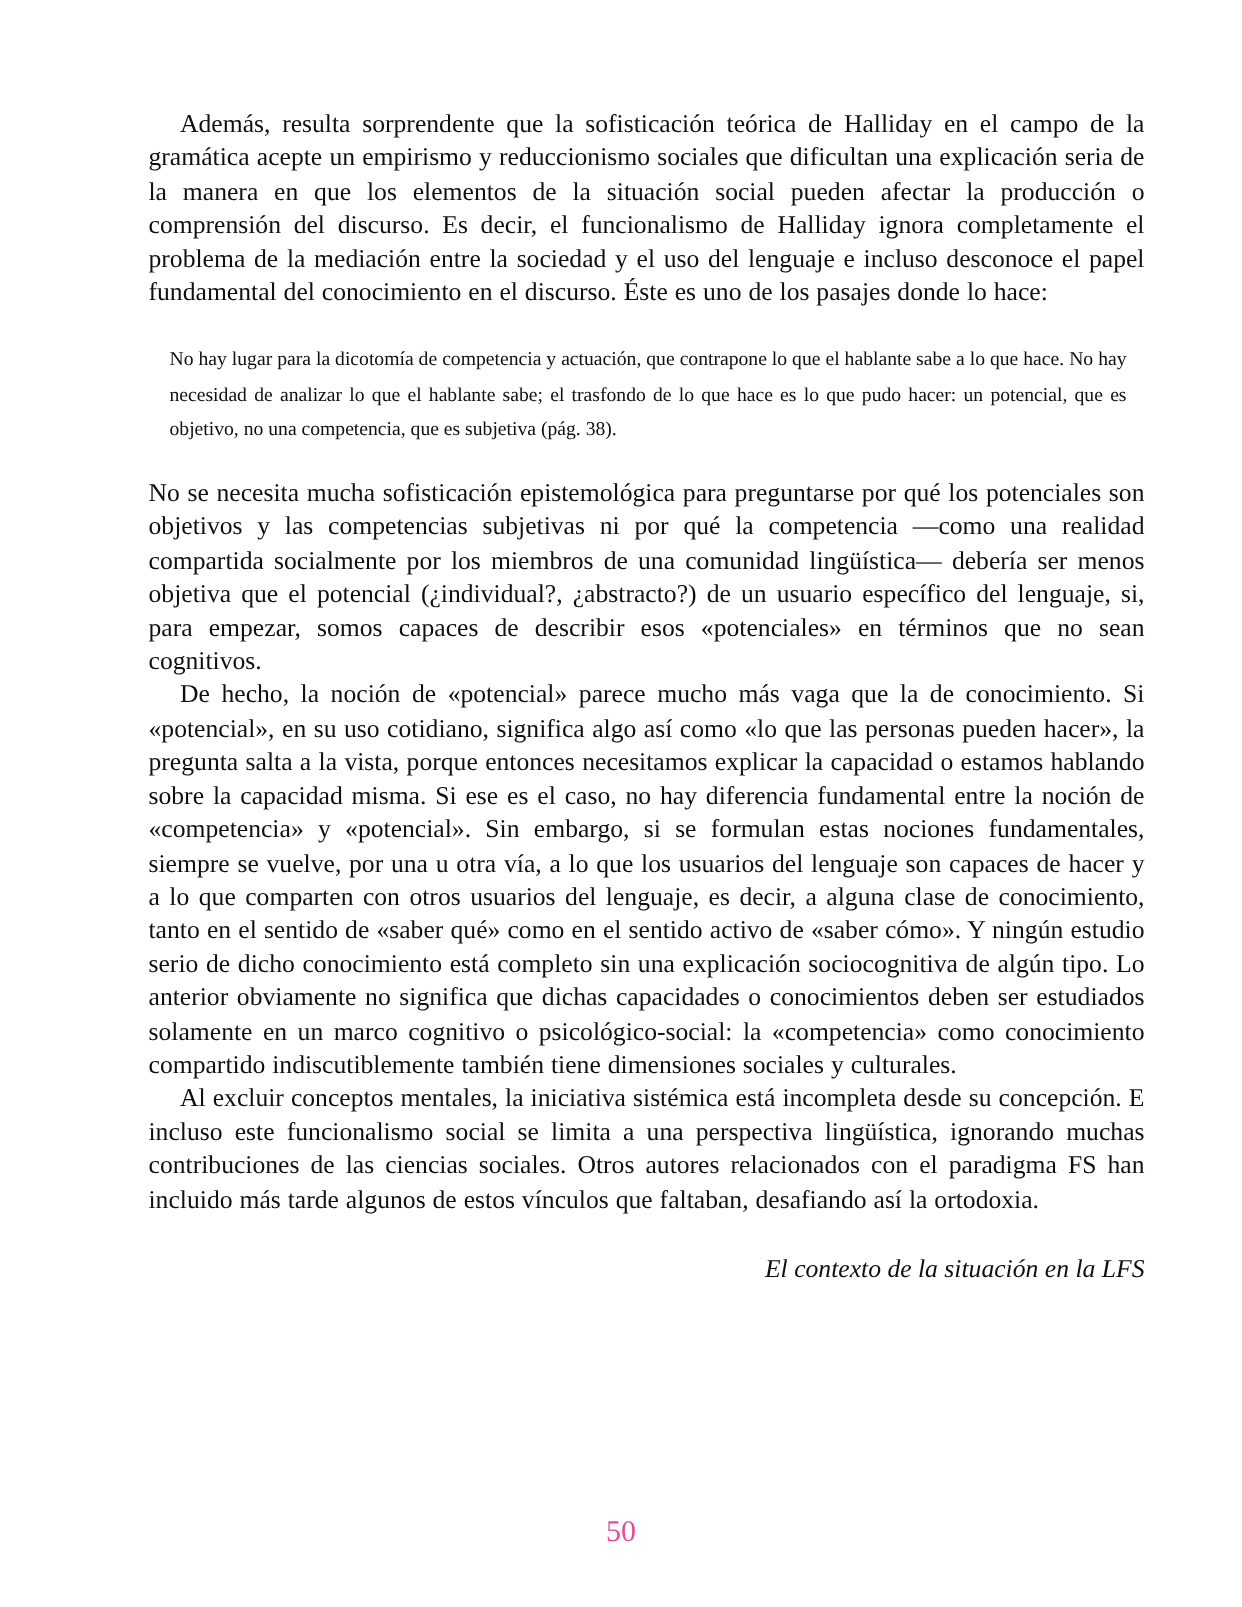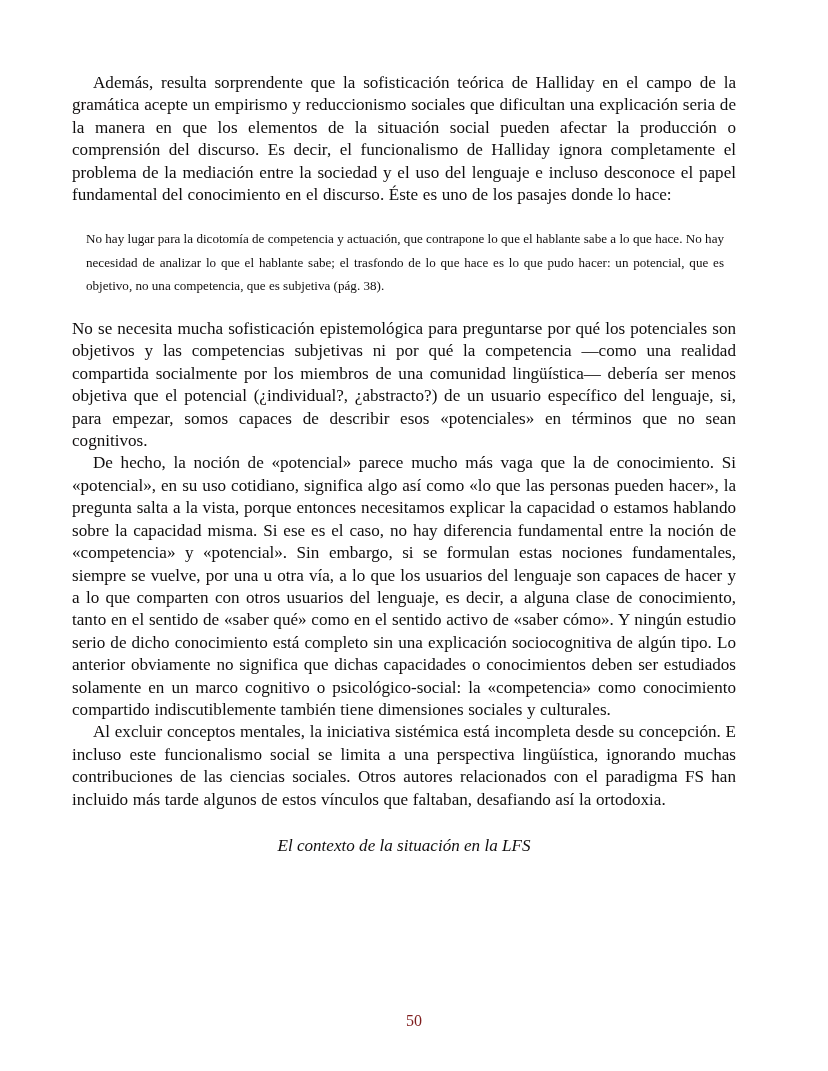--- a/index.html
+++ b/index.html
@@ -14,21 +14,21 @@
     height: 1071px;
     margin: 0 auto;
     background: #ffffff;
     box-sizing: border-box;
     overflow: hidden;
     font-family: "Liberation Serif", "DejaVu Serif", serif;
     color: #100e0e;
   }
   .content {
     position: absolute;
-    left: 72px;
+    left: 99px;
     top: 72px;
     width: 664px;
   }
   p.body-par {
     margin: 0;
     font-size: 17.1px;
     line-height: 22.4px;
     text-align: justify;
     text-justify: inter-word;
     -webkit-hyphens: none;
@@ -54,35 +54,35 @@
   .quote-inner {
     margin-left: 14px;
     margin-right: 12px;
   }
   h2.section-heading {
     margin: 0;
     font-size: 17.1px;
     line-height: 22.4px;
     font-style: italic;
     font-weight: normal;
-    text-align: center;
+    text-align: right;
   }
   .heading-spacer-top { height: 24px; }
   .heading-spacer-bottom { height: 10px; }
   .it { }
   .folio {
     position: absolute;
     left: 0;
     top: 1010px;
     width: 828px;
     text-align: center;
     font-family: "Liberation Serif", "DejaVu Serif", serif;
-    font-size: 16px;
+    font-size: 20px;
     line-height: 22px;
-    color: #7f1d1d;
+    color: #ec4899;
   }
 </style>
 </head>
 <body>
 
 <div class="page">
 
   <div class="content">
 
     <p class="body-par indented">Además, resulta sorprendente que la sofisticación teórica de Halliday en el campo de la gramática acepte un empirismo y reduccionismo sociales que dificultan una explicación seria de la manera en que los elementos de la situación social pueden afectar la producción o comprensión del discurso. Es decir, el funcionalismo de Halliday ignora completamente el problema de la mediación entre la sociedad y el uso del lenguaje e incluso desconoce el papel fundamental del conocimiento en el discurso. Éste es uno de los pasajes donde lo hace:</p>

